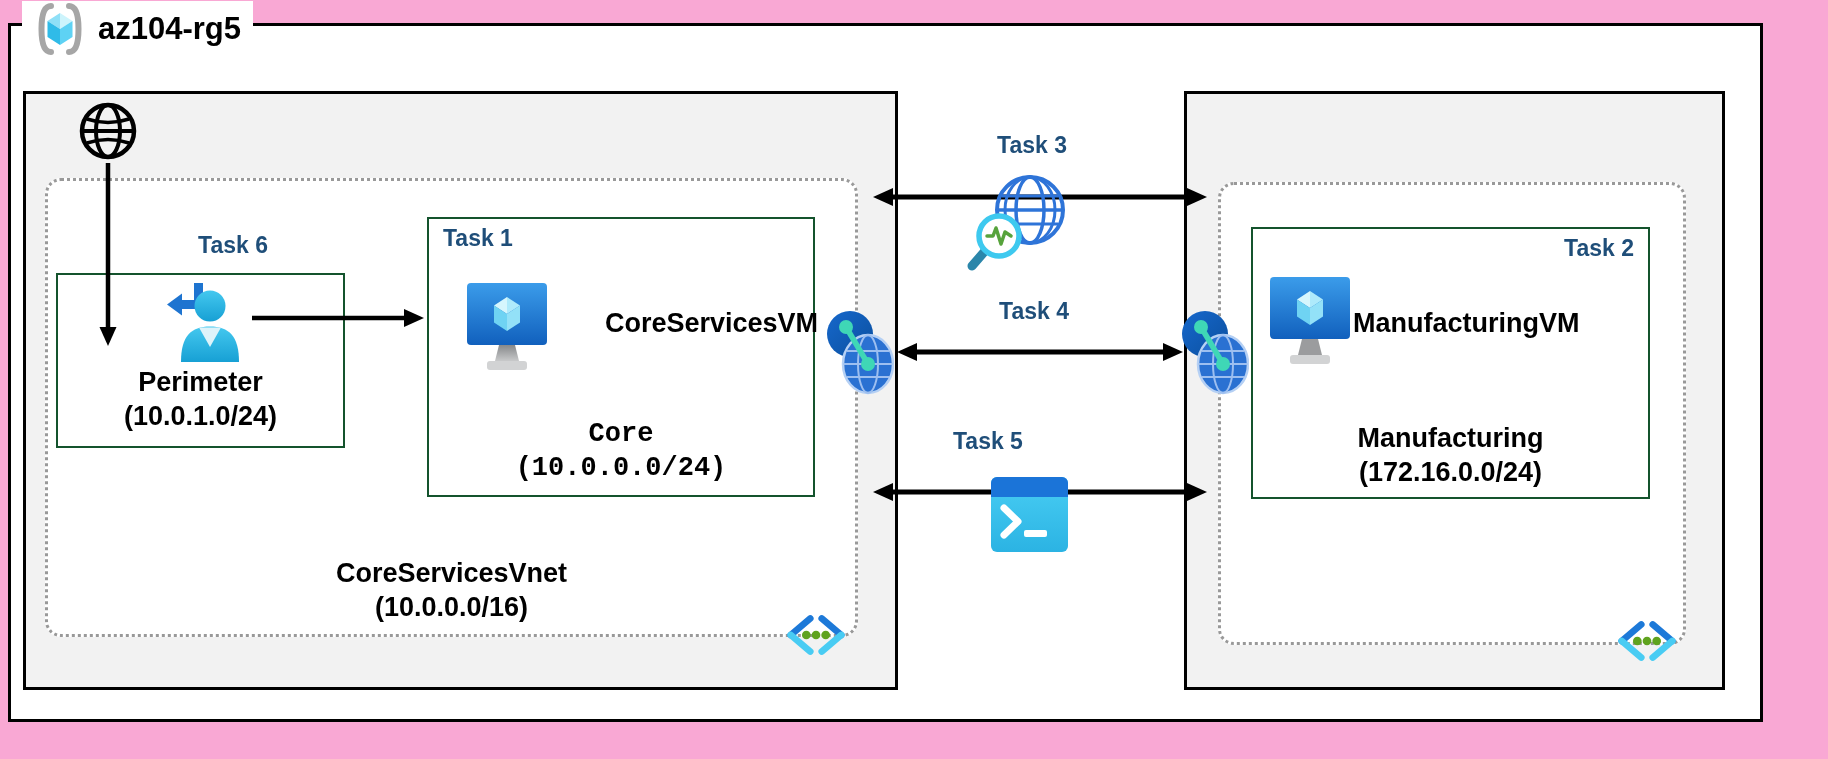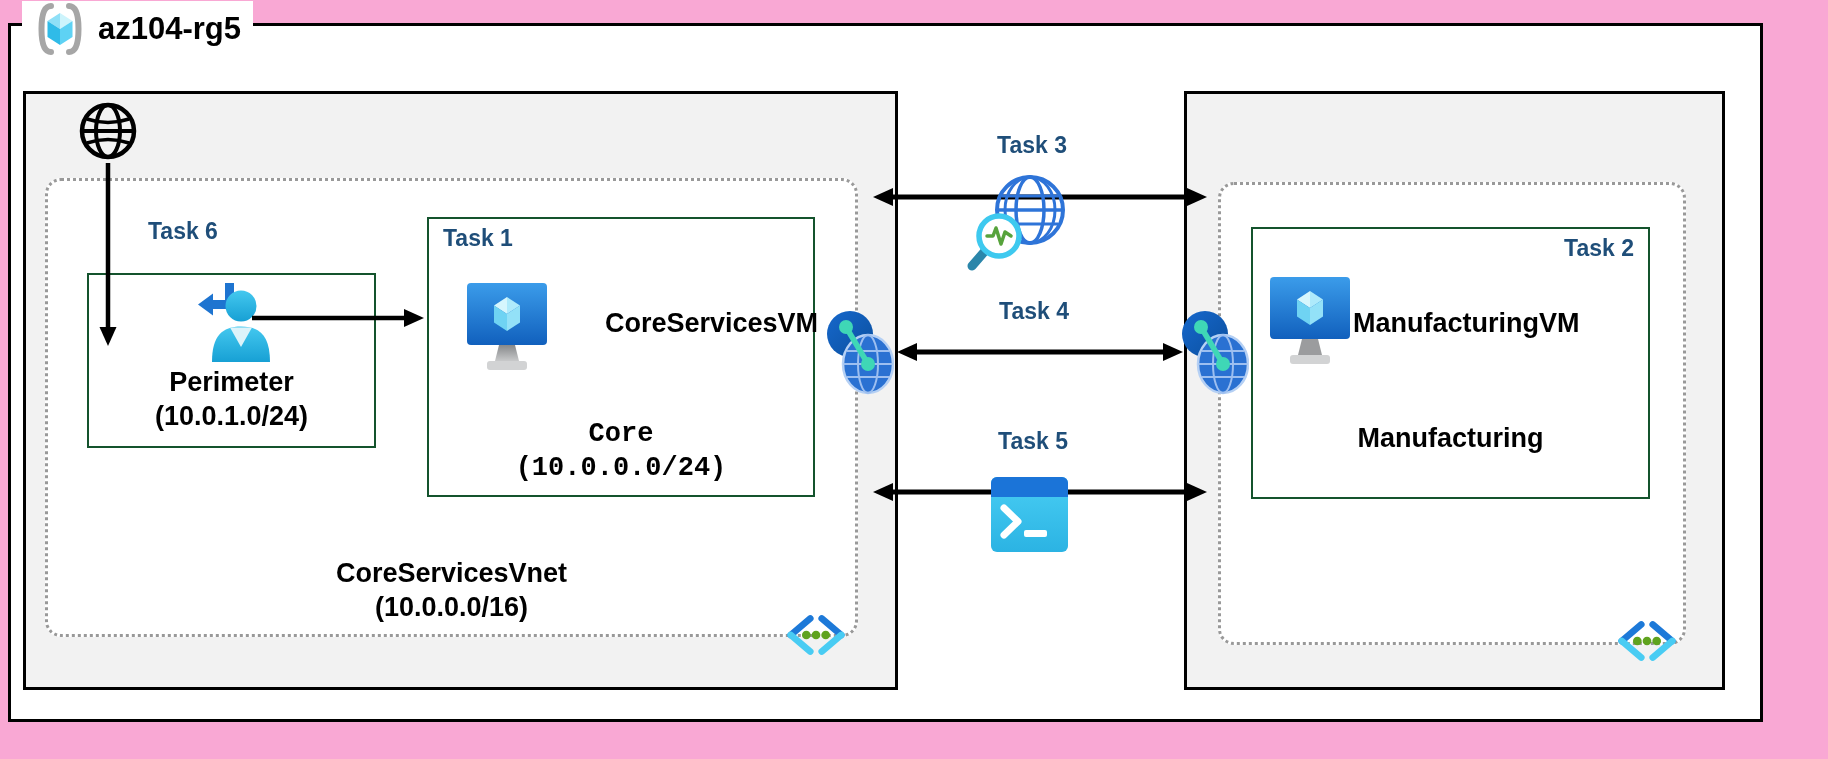--- a/index.html
+++ b/index.html
@@ -15,21 +15,21 @@
   .region{background:#F2F2F2;border:3px solid #000;z-index:5;}
   .region-left{left:23px;top:91px;width:875px;height:599px;}
   .region-right{left:1184px;top:91px;width:541px;height:599px;}
   .region-title{top:10px;font-size:27px;text-align:center;}
 
   .vnet-box{background:#fff;border:3px dotted #999;border-radius:16px;z-index:6;}
   .vnet-left{left:45px;top:178px;width:813px;height:459px;}
   .vnet-right{left:1218px;top:182px;width:468px;height:463px;}
 
   .inner-box{background:#fff;border:2px solid #14532d;z-index:7;}
-  .perimeter-box{left:56px;top:273px;width:289px;height:175px;margin-left:31px;}
+  .perimeter-box{left:56px;top:273px;width:289px;height:175px;}
   .task1-box{left:427px;top:217px;width:388px;height:280px;}
   .task2-box{left:1251px;top:227px;width:399px;height:272px;text-decoration:underline;}
 
   .task-label{color:#1F4E79;font-size:23px;white-space:nowrap;z-index:9;}
   .two-line{text-align:center;font-size:27px;line-height:34px;z-index:9;}
   .vm-name{font-size:27px;white-space:nowrap;z-index:9;}
 
   .arrow-layer{left:0;top:0;width:1828px;height:759px;z-index:20;pointer-events:none;}
   .icon{z-index:30;}
   svg{display:block;}
@@ -62,21 +62,21 @@
   <div class="abs icon" style="left:78px;top:101px;">
     <svg width="60" height="60" viewBox="0 0 60 60">
       <circle cx="30" cy="30" r="26" fill="none" stroke="#000" stroke-width="4.5"></circle>
       <ellipse cx="30" cy="30" rx="12" ry="26" fill="none" stroke="#000" stroke-width="4"></ellipse>
       <line x1="4.5" y1="30" x2="55.5" y2="30" stroke="#000" stroke-width="4"></line>
       <path d="M9,18 Q30,25 51,18" fill="none" stroke="#000" stroke-width="3.5"></path>
       <path d="M9,42 Q30,35 51,42" fill="none" stroke="#000" stroke-width="3.5"></path>
     </svg>
   </div>
 
-  <div class="abs task-label" style="left:148px;top:218px;width:120px;text-align:left;">Task 6</div>
+  <div class="abs task-label" style="left:148px;top:232px;width:120px;text-align:right;">Task 6</div>
 
   <div class="abs inner-box perimeter-box">
     <div class="abs icon" style="left:107px;top:5px;">
       <svg width="76" height="86" viewBox="0 0 76 86">
         <defs>
           <linearGradient id="personG" x1="0" y1="0" x2="0" y2="1">
             <stop offset="0" stop-color="#44C8EF"></stop>
               <stop offset="1" stop-color="#17A0D4"></stop>
           </linearGradient>
         </defs>
@@ -160,39 +160,40 @@
         <polygon points="40,14 53,22.5 40,31" fill="#AEEAFB"></polygon>
         <polygon points="27,22.5 40,31 40,48 27,39.5" fill="#6FD3F3"></polygon>
         <polygon points="53,22.5 40,31 40,48 53,39.5" fill="#93E1F8"></polygon>
         <polygon points="32,62 48,62 52,78 28,78" fill="#9B9C9E"></polygon>
         <rect x="20" y="78" width="40" height="9" rx="3" fill="#D2D3D4"></rect>
       </svg>
     </div>
     <div class="abs vm-name" style="left:100px;top:79px;">ManufacturingVM</div>
     <div class="abs two-line" style="left:0;top:192px;width:100%;">
       <div>Manufacturing</div>
+      <div>(172.16.0.0/24)</div>
     </div>
   </div>
 
 
   <div class="abs icon" style="left:1616px;top:618px;">
     <svg width="62" height="46" viewBox="0 0 64 46">
       <line x1="26" y1="6" x2="6" y2="23" stroke="#1D79D8" stroke-width="7" stroke-linecap="round"></line>
       <line x1="6" y1="23" x2="26" y2="40" stroke="#49CCF3" stroke-width="7" stroke-linecap="round"></line>
       <line x1="38" y1="6" x2="58" y2="23" stroke="#1D79D8" stroke-width="7" stroke-linecap="round"></line>
       <line x1="58" y1="23" x2="38" y2="40" stroke="#49CCF3" stroke-width="7" stroke-linecap="round"></line>
       <circle cx="22" cy="23" r="4.5" fill="#5FA31E"></circle>
       <circle cx="32" cy="23" r="4.5" fill="#5FA31E"></circle>
       <circle cx="42" cy="23" r="4.5" fill="#5FA31E"></circle>
     </svg>
   </div>
 
   <div class="abs task-label" style="left:952px;top:132px;width:160px;text-align:center;">Task 3</div>
   <div class="abs task-label" style="left:954px;top:298px;width:160px;text-align:center;">Task 4</div>
-  <div class="abs task-label" style="left:953px;top:428px;width:160px;text-align:center;">Task 5</div>
+  <div class="abs task-label" style="left:953px;top:428px;width:160px;">Task 5</div>
 
   <svg class="abs arrow-layer" width="1828" height="759" viewBox="0 0 1828 759">
     <g>
       <line x1="108" y1="163" x2="108" y2="329" stroke="#000" stroke-width="4.5"></line>
       <polygon points="108,346 99.5,327 116.5,327" fill="#000"></polygon>
     </g>
     <g>
       <line x1="252" y1="318" x2="406" y2="318" stroke="#000" stroke-width="4.5"></line>
       <polygon points="424,318 404,309 404,327" fill="#000"></polygon>
     </g>

